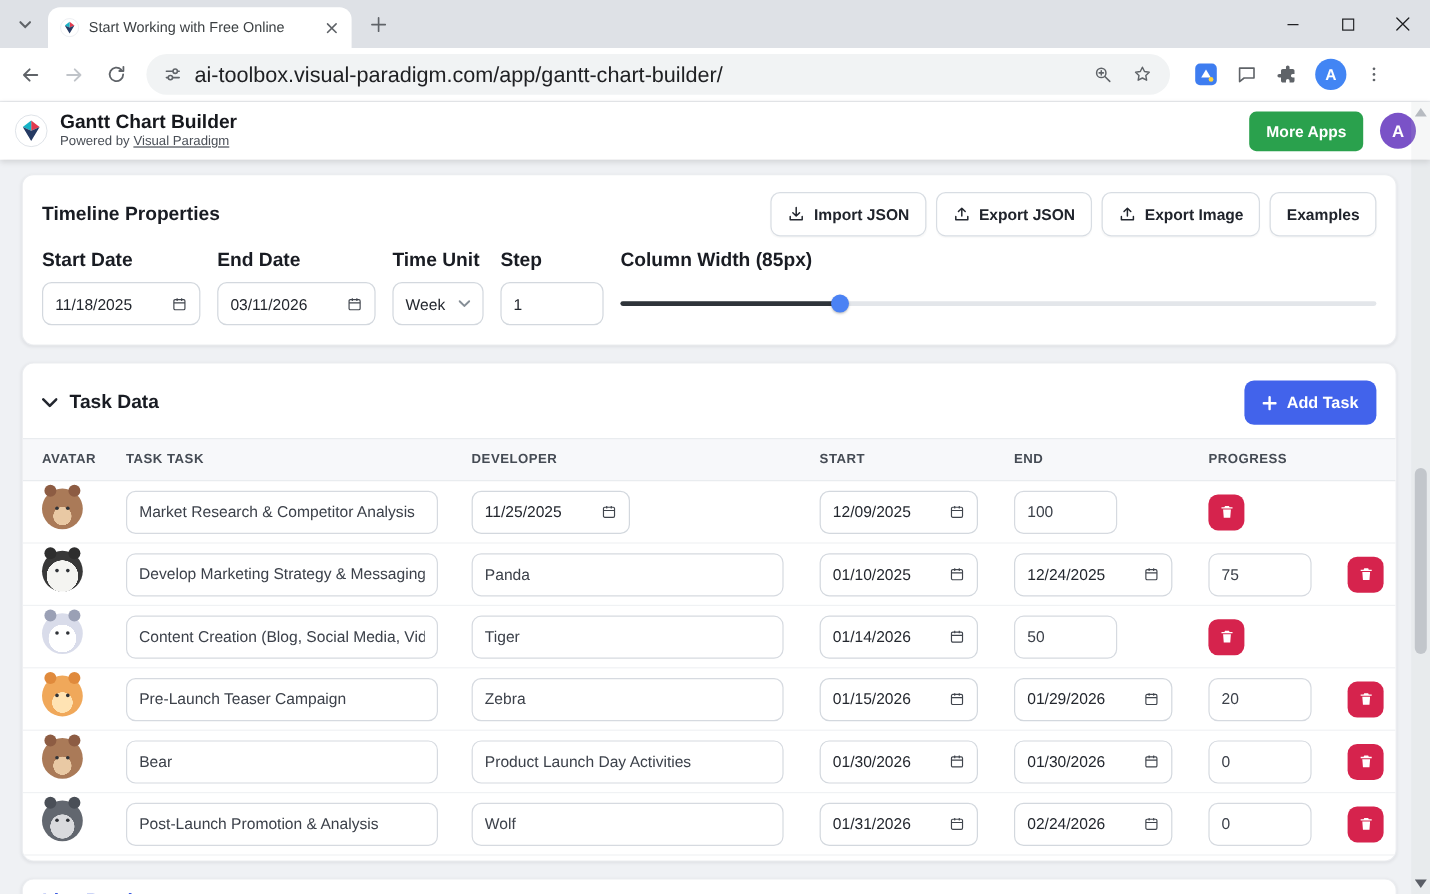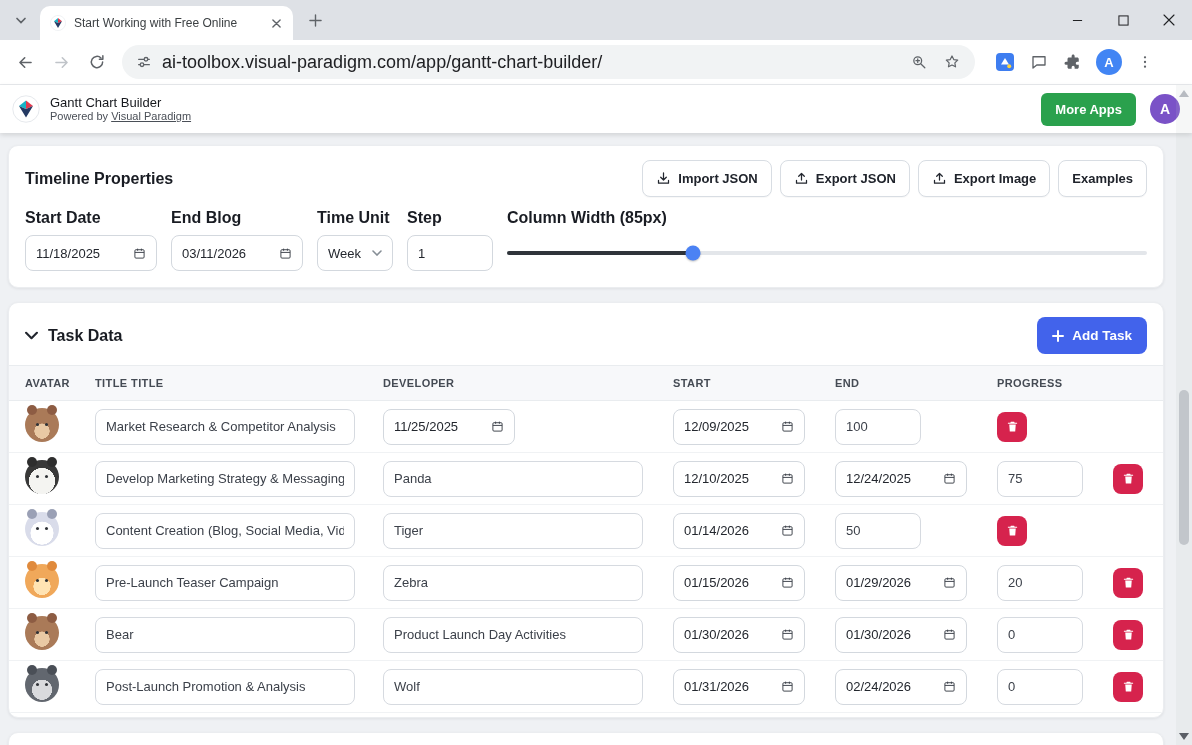--- a/index.html
+++ b/index.html
@@ -22,28 +22,28 @@
   .omnibox { flex:1; max-width:853px; height:34px; background:#f1f3f4; border-radius:17px; display:flex; align-items:center; padding:0 14px; margin:0 6px; }
   .url { font-size:18px; color:#202124; margin-left:10px; flex:1; white-space:nowrap; overflow:hidden; }
   .omni-icons { display:flex; align-items:center; gap:15px; }
   .tb-icons { display:flex; align-items:center; gap:15px; padding:0 8px 0 12px; }
   .icon-btn { border:none; background:transparent; display:flex; align-items:center; justify-content:center; }
   .profile-badge { width:26px; height:26px; border-radius:50%; background:#4285f4; color:#fff; font-size:13px; font-weight:700; display:flex; align-items:center; justify-content:center; border:none; }
 
   
   .app-header { height:48px; background:#fff; display:flex; align-items:center; padding:0 12px; gap:10px; box-shadow:0 2px 5px rgba(0,0,0,.13); position:relative; z-index:5; }
   .app-titles { line-height:1.2; }
-  .app-title { font-size:13px; font-weight:400; color:#16181d; }
+  .app-title { font-size:16px; font-weight:700; color:#16181d; }
   .app-sub { font-size:11px; color:#4a4f57; }
   .app-sub .link { text-decoration:underline; color:#4a4f57; cursor:pointer; }
   .more-apps { margin-left:auto; background:#2aa14d; color:#fff; border:none; border-radius:6px; font-size:13px; font-weight:700; padding:9px 14px; }
   .hdr-avatar { width:30px; height:30px; border-radius:50%; background:#7a52c7; color:#fff; display:flex; align-items:center; justify-content:center; font-size:14px; font-weight:700; margin-left:4px; border:none; }
 
   
-  .page { background:#eff1f4; height:612px; padding:12px 28px 0 8px; overflow:hidden; }
+  .page { background:#eff1f4; height:612px; padding:12px 28px 0 18px; overflow:hidden; }
   .card { background:#fff; border-radius:10px; border:1px solid #ebedf0; box-shadow:0 1px 3px rgba(20,24,33,.08); }
   .tl-card { padding:14px 16px 16px; margin-bottom:14px; }
   .card-head { display:flex; align-items:center; justify-content:space-between; }
   .card-title { font-size:16px; font-weight:700; color:#191c23; }
   .btn-row { display:flex; gap:8px; }
   .btn-light { display:flex; align-items:center; gap:7px; background:#fff; border:1px solid #d8dde3; border-radius:8px; padding:0 13px; height:37px; font-size:13px; font-weight:700; color:#20242c; box-shadow:0 1px 1px rgba(0,0,0,.03); }
   .fields { display:flex; gap:14px; margin-top:12px; }
   .f-label { font-size:16px; font-weight:700; color:#191c23; margin-bottom:8px; display:block; }
   .ctl { height:36px; border:1px solid #d3d8de; border-radius:8px; background:#fff; display:flex; align-items:center; padding:0 10px; font-size:13px; color:#23272e; }
   .ctl-input { border:none; outline:none; width:100%; font:inherit; color:inherit; background:transparent; }
@@ -255,21 +255,21 @@
         <span class="f-label">Start Date</span>
         <div class="ctl w-date">
           <span>11/18/2025</span>
           <svg width="13" height="13" viewBox="0 0 24 24">
               <rect x="3.5" y="5" width="17" height="15.5" rx="2" fill="none" stroke="#40454d" stroke-width="1.8"></rect>
               <path d="M3.5 10h17M8.5 3v4M15.5 3v4" stroke="#40454d" stroke-width="1.8" fill="none"></path>
             </svg>
         </div>
       </div>
       <div>
-        <span class="f-label">End Blog</span>
+        <span class="f-label">End Date</span>
         <div class="ctl w-date">
           <span>03/11/2026</span>
           <svg width="13" height="13" viewBox="0 0 24 24">
               <rect x="3.5" y="5" width="17" height="15.5" rx="2" fill="none" stroke="#40454d" stroke-width="1.8"></rect>
               <path d="M3.5 10h17M8.5 3v4M15.5 3v4" stroke="#40454d" stroke-width="1.8" fill="none"></path>
             </svg>
         </div>
       </div>
       <div>
         <span class="f-label">Time Unit</span>
@@ -309,21 +309,21 @@
       <button class="add-task">
         <svg width="12" height="12" viewBox="0 0 12 12">
             <path d="M6 1v10M1 6h10" stroke="#fff" stroke-width="2" stroke-linecap="round"></path>
           </svg>
         <span>Add Task</span>
       </button>
     </div>
 
     <div class="thead grid-cols">
       <span class="th">AVATAR</span>
-      <span class="th">TITLE TITLE</span>
+      <span class="th">TASK TASK</span>
       <span class="th">DEVELOPER</span>
       <span class="th">START</span>
       <span class="th">END</span>
       <span class="th">PROGRESS</span>
       <span class="th"></span>
     </div>
 
     <div class="tr grid-cols">
       <div><span class="avatar av-bear"></span></div>
       <div><input class="row-input in-title" value="Market Research &amp; Competitor Analysis" style=""></div>
@@ -354,21 +354,21 @@
           </button>
         </div>
     </div>
 
     <div class="tr grid-cols">
       <div><span class="avatar av-panda"></span></div>
       <div><input class="row-input in-title" value="Develop Marketing Strategy &amp; Messaging" style=""></div>
       <div><input class="row-input in-dev" value="Panda" style=""></div>
       <div>
           <div class="ctl w-date">
-            <span>12/10/2025</span>
+            <span>01/10/2025</span>
             <svg width="13" height="13" viewBox="0 0 24 24">
               <rect x="3.5" y="5" width="17" height="15.5" rx="2" fill="none" stroke="#40454d" stroke-width="1.8"></rect>
               <path d="M3.5 10h17M8.5 3v4M15.5 3v4" stroke="#40454d" stroke-width="1.8" fill="none"></path>
             </svg>
           </div>
         </div>
       <div>
           <div class="ctl w-date">
             <span>12/24/2025</span>
             <svg width="13" height="13" viewBox="0 0 24 24">

